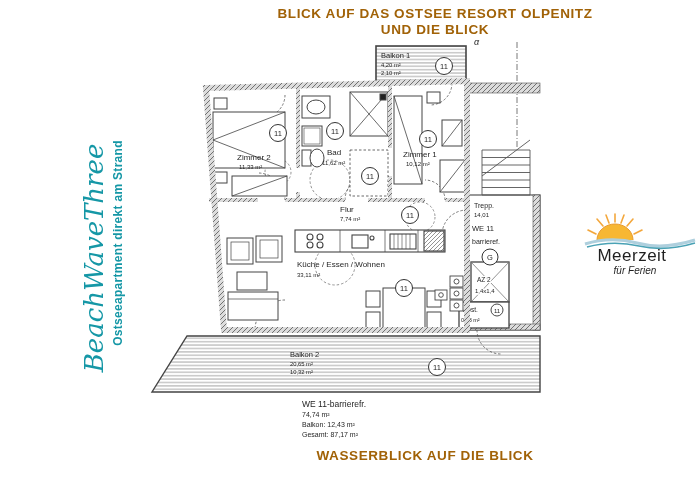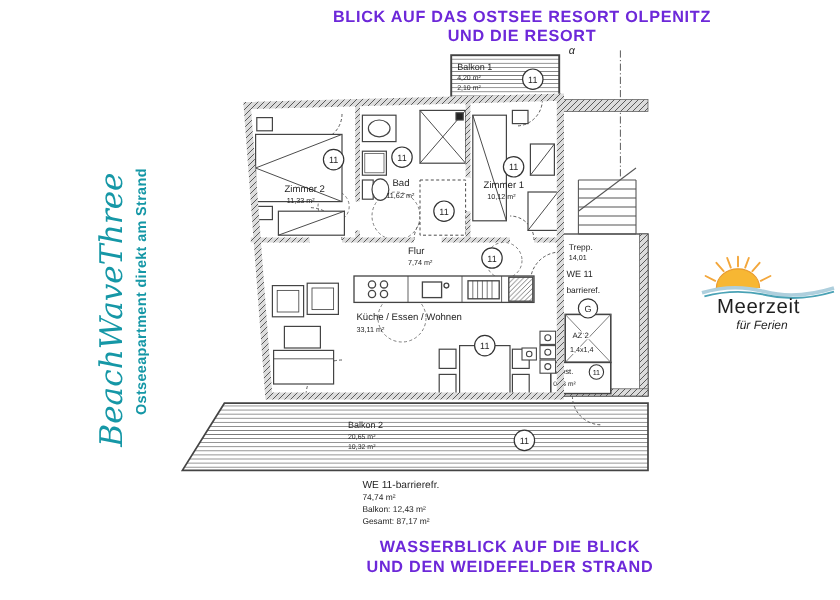--- a/index.html
+++ b/index.html
@@ -1,38 +1,38 @@
 <!DOCTYPE html>
 <html><head>
 <meta charset="utf-8">
 <style>
   html,body{margin:0;padding:0;}
   body{width:700px;height:500px;background:#ffffff;position:relative;overflow:hidden;
        font-family:"Liberation Sans", sans-serif;}
   .abs{position:absolute;}
-  .teal{color:#6d28d9;}
+  .teal{color:#a16207;}
   .header-block{left:235px;top:6px;width:400px;text-align:center;
     font-size:13.5px;font-weight:bold;letter-spacing:0.6px;line-height:16px;}
   .footer-block{left:205px;top:447px;width:440px;text-align:center;
     font-size:13.5px;font-weight:bold;letter-spacing:0.6px;line-height:17px;}
   .brand-script{left:94px;top:258px;transform:translate(-50%,-50%) rotate(-90deg);
     white-space:nowrap;font-family:"DejaVu Serif", serif;font-style:italic;
     font-size:26px;color:#1597a6;}
   .brand-tagline{left:118px;top:243px;transform:translate(-50%,-50%) rotate(-90deg);
     white-space:nowrap;font-size:12px;font-weight:bold;color:#1597a6;letter-spacing:0.3px;}
   .plan-svg{left:140px;top:38px;}
   .logo-svg{left:583px;top:210px;}
   svg text{font-family:"Liberation Sans", sans-serif;fill:#1f1f1f;}
 </style>
 </head>
 <body>
 
 <div class="abs header-block teal">
   <div>BLICK AUF DAS OSTSEE RESORT OLPENITZ</div>
-  <div>UND DIE RESORT</div>
+  <div>UND DIE BLICK</div>
 </div>
 
 <div class="abs brand-script">BeachWaveThree</div>
 <div class="abs brand-tagline">Ostseeapartment direkt am Strand</div>
 
 <svg class="abs plan-svg" width="410" height="410" viewBox="140 38 410 410" xmlns="http://www.w3.org/2000/svg">
   <defs>
     <pattern id="hatchH" width="6" height="3.4" patternUnits="userSpaceOnUse">
       <path d="M0,1.7 H6" stroke="#777" stroke-width="0.7"></path>
     </pattern>
@@ -272,14 +272,13 @@
   <g fill="none">
     <path d="M2,34 Q28,26 54,33 T112,30" stroke="#aecfdd" stroke-width="3"></path>
     <path d="M4,37 Q30,30 56,36 T112,33" stroke="#4aa2b5" stroke-width="1.6"></path>
   </g>
   <text x="49" y="51" text-anchor="middle" font-size="17" fill="#3679a3" font-family="Liberation Sans, sans-serif" letter-spacing="0.5">Meerzeit</text>
   <text x="52" y="64" text-anchor="middle" font-size="10" fill="#bb9440" font-family="DejaVu Serif, serif" font-style="italic">für Ferien</text>
 </svg>
 
 <div class="abs footer-block teal">
   <div>WASSERBLICK AUF DIE BLICK</div>
-  <div>UND DEN WEIDEFELDER STRAND</div>
 </div>
 
 </body></html>

